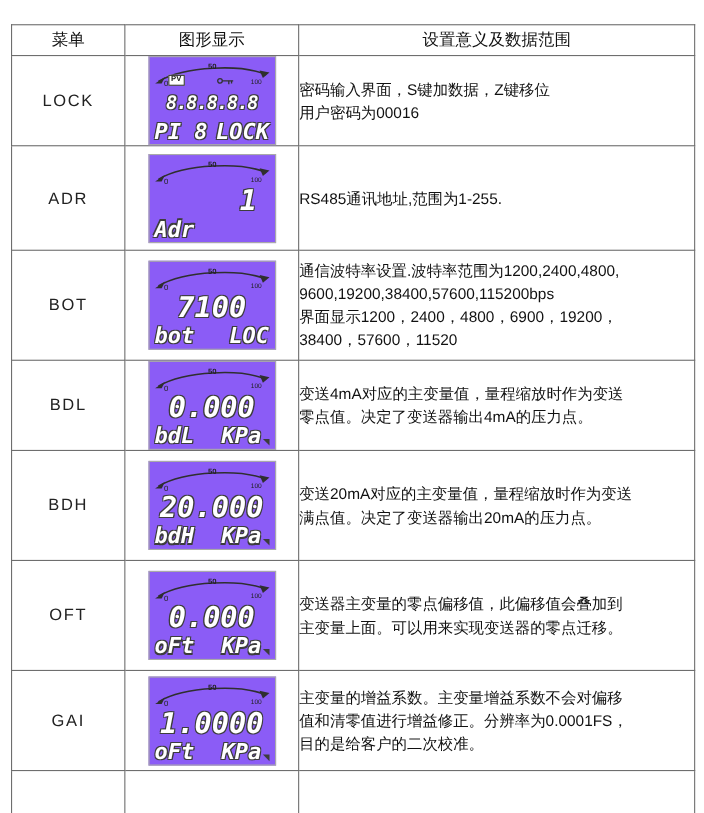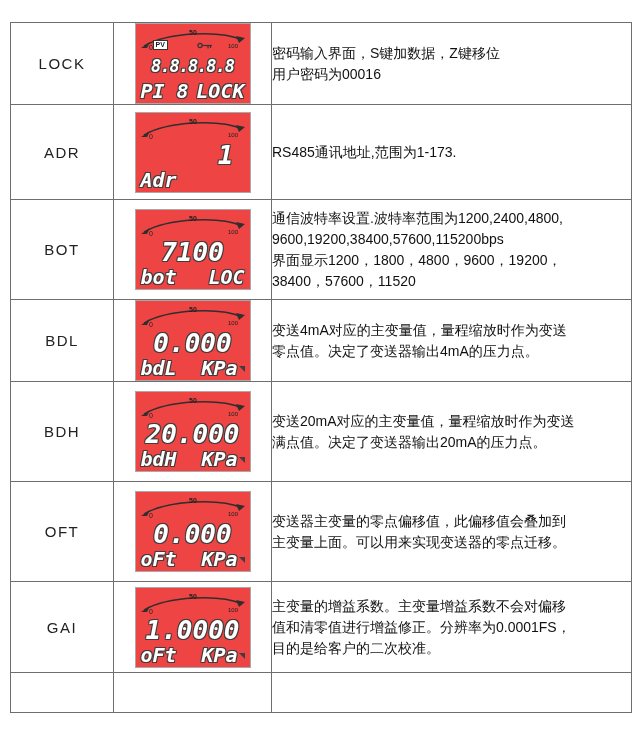--- a/index.html
+++ b/index.html
@@ -9,54 +9,59 @@
   table.spec{position:absolute;left:10px;top:22px;width:621px;
              border-collapse:collapse;table-layout:fixed;background:#fff;}
   .spec td,.spec th{border:1px solid #6e6e6e;padding:0;vertical-align:middle;}
   .spec th{height:27px;font-size:15px;font-weight:400;text-align:center;color:#111;}
   col.c1{width:103px;} col.c2{width:158px;} col.c3{width:360px;}
   tr.rh0{height:68px;} tr.rh1{height:95px;} tr.rh2{height:100px;}
   tr.rh3{height:77px;} tr.rh4{height:100px;} tr.rh5{height:100px;}
   tr.rh6{height:91px;} tr.rh7{height:40px;}
   .menu-cell{text-align:center;font-size:15px;letter-spacing:1.5px;color:#222;}
   .lcd-cell{text-align:center;}
-  .lcd-frame{display:inline-block;border:1px solid #a9a9a9;padding:3px 4px;background:#ef4444;}
+  .lcd-frame{display:inline-block;border:1px solid #a9a9a9;padding:3px 4px;background:#8b5cf6;}
   .lcd-screen{position:relative;width:106px;}
   svg.arc{display:block;width:106px;height:24px;}
   svg.arc text{font-family:"Liberation Sans",sans-serif;fill:#222;}
   .s50{font-size:7px;font-weight:bold;} .s0{font-size:7px;} .s100{font-size:6px;}
   .pv-badge{position:absolute;left:13px;top:13px;border:1px solid #333;
             font-size:7px;font-weight:bold;line-height:8px;padding:0 2px;color:#222;background:#fff;}
   .key-ic{position:absolute;left:57px;top:14px;}
   .seg{font-family:"DejaVu Sans Mono",monospace;font-style:italic;font-weight:bold;
        color:#fff;text-shadow:-1px -1px 0 #3d3d3d,1px -1px 0 #3d3d3d,
        -1px 1px 0 #3d3d3d,1px 1px 0 #3d3d3d;}
   .lcd-main{font-size:26px;line-height:30px;text-align:center;white-space:nowrap;}
   .lcd-main.tiny{font-size:17px;line-height:30px;letter-spacing:-1px;}
   .lcd-main.alignr{text-align:right;padding-right:12px;}
   .lcd-bottom{display:flex;justify-content:space-between;align-items:flex-end;
               font-size:20px;line-height:18px;padding:1px 1px 0 1px;}
-  .unit-wrap{display:inline-flex;align-items:center;}
+  .unit-wrap{display:inline-flex;align-items:flex-end;}
   .ptr{display:inline-block;width:0;height:0;border-top:6px solid #3d3d3d;
        border-left:6px solid transparent;margin-left:1px;margin-top:2px;}
   .desc-cell{font-size:14px;line-height:1.5;color:#111;text-align:left;
              padding:4px 6px 4px 9px;white-space:pre-line;}
 </style>
 </head>
 <body>
 
 <div class="sheet">
 <table class="spec">
   <colgroup>
         <col class="c1">
         <col class="c2">
         <col class="c3">
       </colgroup>
 
   <tbody>
+        <tr>
+    <th>菜单</th>
+    <th>图形显示</th>
+    <th>设置意义及数据范围</th>
+  </tr>
 
   <tr class="rh0">
     <td class="menu-cell">LOCK</td>
     <td class="lcd-cell">
       <div class="lcd-frame">
         <div class="lcd-screen">
           <svg class="arc" viewBox="0 0 106 24">
             <path d="M4 19 C 28 5, 80 3, 102 13" fill="none" stroke="#2f2f2f" stroke-width="1.4"></path>
             <polygon points="1,21 10,15 7,21" fill="#2f2f2f"></polygon>
             <polygon points="105,11 96,9 99,16" fill="#2f2f2f"></polygon>
@@ -97,21 +102,21 @@
             <text class="s100" x="93" y="21" text-anchor="middle">100</text>
           </svg>
           <div class="lcd-main seg alignr">1</div>
           <div class="lcd-bottom seg">
             <span>Adr</span>
             <span></span>
           </div>
         </div>
       </div>
     </td>
-    <td class="desc-cell">RS485通讯地址,范围为1-173.</td>
+    <td class="desc-cell">RS485通讯地址,范围为1-255.</td>
   </tr>
 
   <tr class="rh2">
     <td class="menu-cell">BOT</td>
     <td class="lcd-cell">
       <div class="lcd-frame">
         <div class="lcd-screen">
           <svg class="arc" viewBox="0 0 106 24">
             <path d="M4 19 C 28 5, 80 3, 102 13" fill="none" stroke="#2f2f2f" stroke-width="1.4"></path>
             <polygon points="1,21 10,15 7,21" fill="#2f2f2f"></polygon>
@@ -123,21 +128,21 @@
           <div class="lcd-main seg">7100</div>
           <div class="lcd-bottom seg">
             <span>bot</span>
             <span>LOC</span>
           </div>
         </div>
       </div>
     </td>
     <td class="desc-cell">通信波特率设置.波特率范围为1200,2400,4800,
 9600,19200,38400,57600,115200bps
-界面显示1200，1800，4800，9600，19200，
+界面显示1200，2400，4800，6900，19200，
 38400，57600，11520</td>
   </tr>
 
   <tr class="rh3">
     <td class="menu-cell">BDL</td>
     <td class="lcd-cell">
       <div class="lcd-frame">
         <div class="lcd-screen">
           <svg class="arc" viewBox="0 0 106 24">
             <path d="M4 19 C 28 5, 80 3, 102 13" fill="none" stroke="#2f2f2f" stroke-width="1.4"></path>

